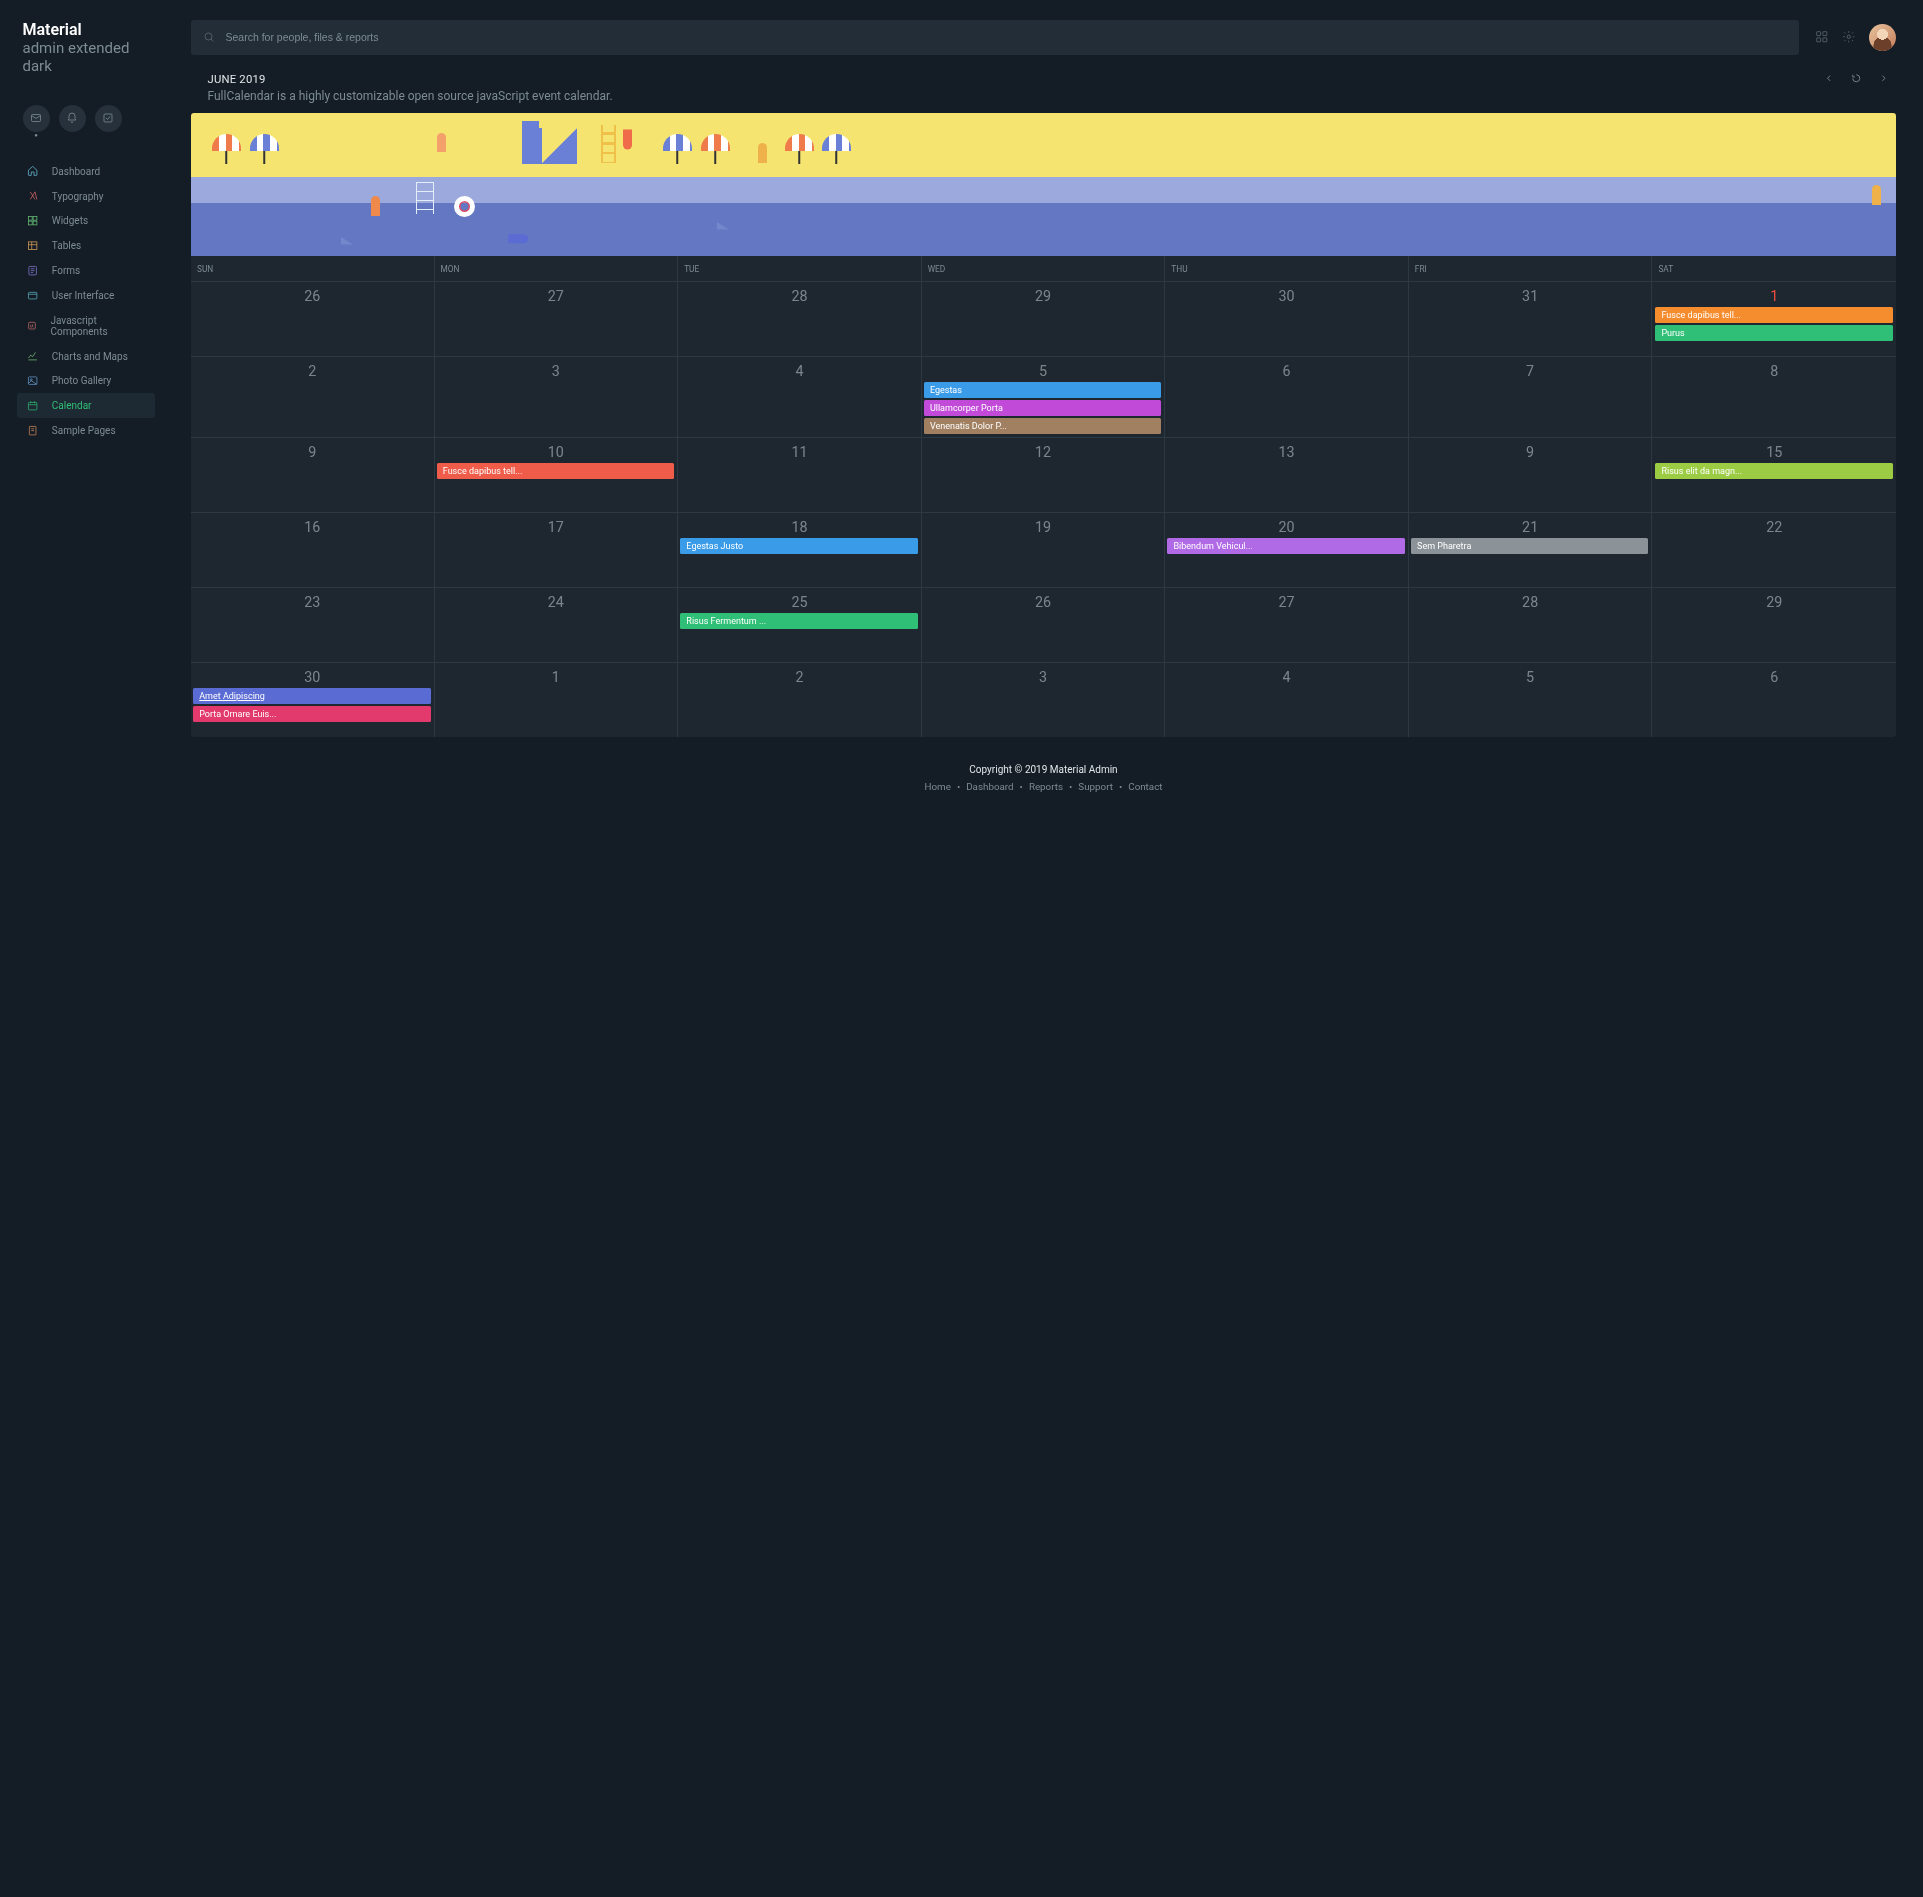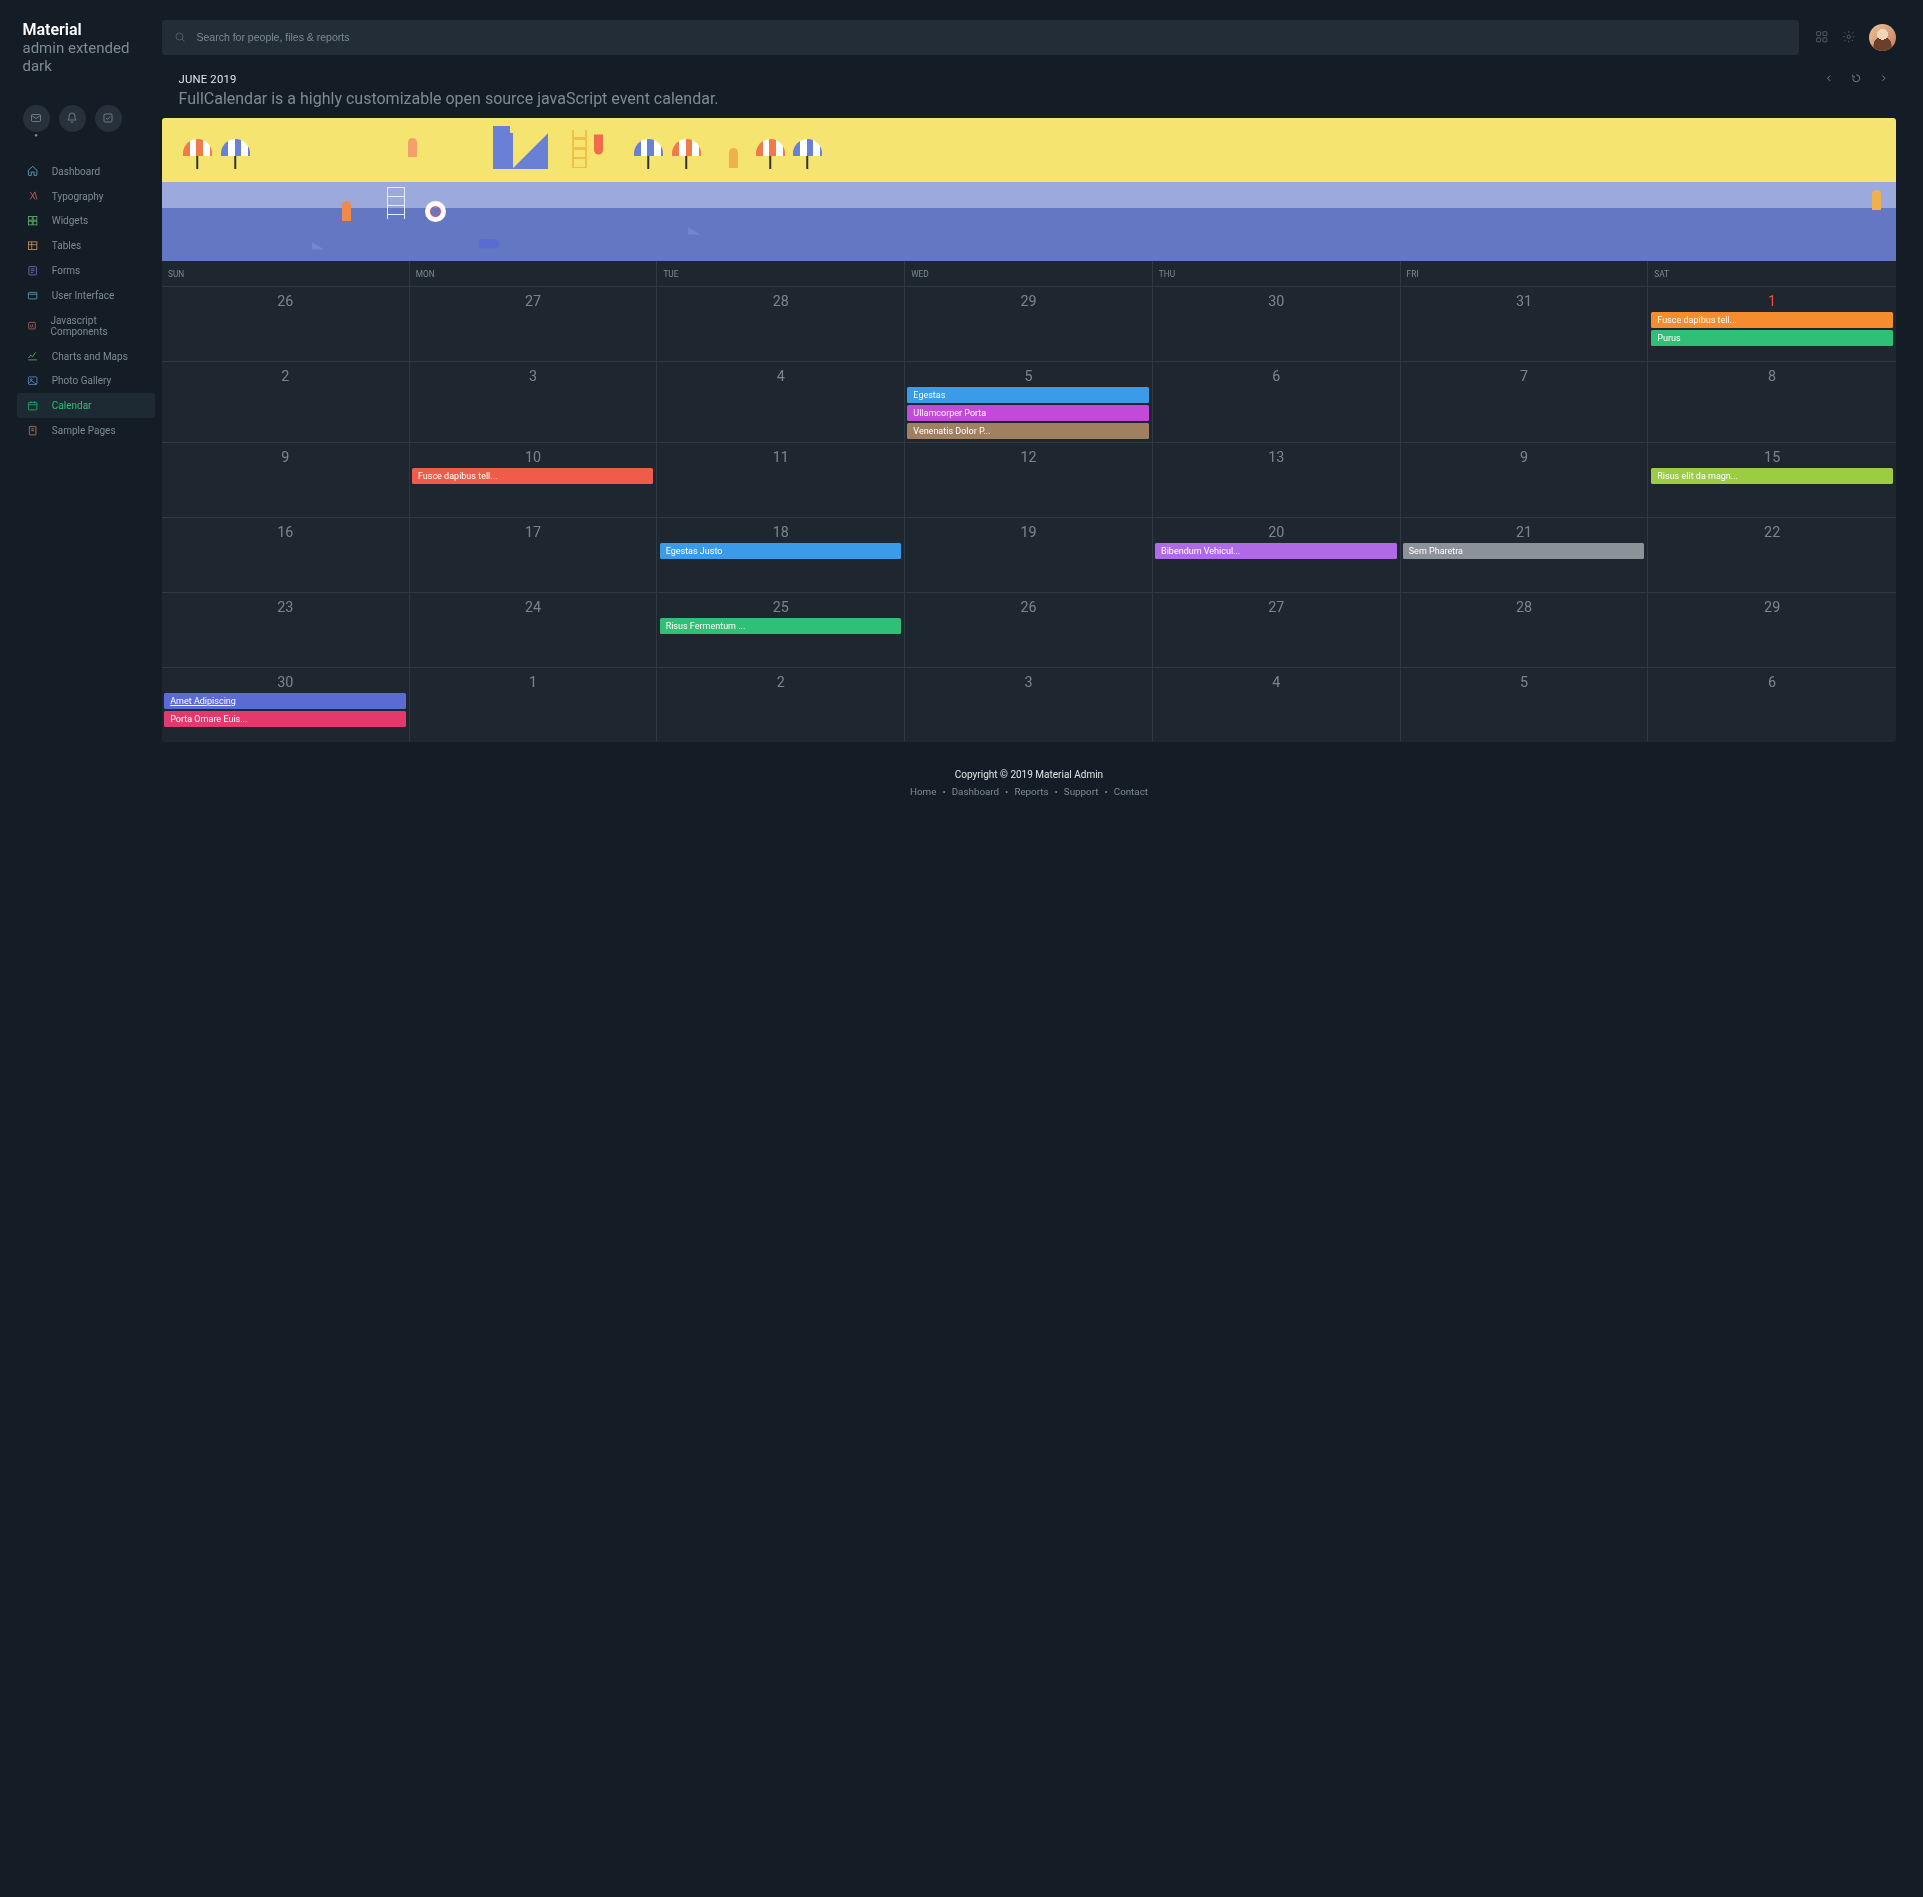--- a/index.html
+++ b/index.html
@@ -44,21 +44,21 @@
   .nav-item {
     display: flex; align-items: center; gap: 13.5px;
     padding: 6.8px 10.5px; border-radius: 3px;
     color: var(--muted); cursor: pointer;
   }
   .nav-item.active { background: #1e2a33; color: var(--accent-green); }
   .nav-item svg { width: 11.3px; height: 11.3px; stroke-width: 1.5; fill: none; }
   .nav-item span { font-size: 10px; }
 
   
-  .main { flex: 1; padding: 19.5px 27px 22.5px 0; min-width: 0; }
+  .main { flex: 1; padding: 19.5px 27px 22.5px 0; min-width: 0; margin-left: 29px; }
   .topbar { display: flex; align-items: center; gap: 16.5px; margin-bottom: 15px; }
   .search {
     flex: 1; background: var(--panel2); border-radius: 3px;
     display: flex; align-items: center; padding: 0 12px; height: 35px;
   }
   .search svg { width: 12px; height: 12px; stroke: var(--muted); fill: none; flex-shrink:0; }
   .search input {
     background: transparent; border: 0; outline: 0; color: var(--text);
     font-size: 10.5px; padding-left: 10.5px; width: 100%;
   }
@@ -66,21 +66,21 @@
   .top-actions { display: flex; align-items: center; gap: 13.5px; }
   .top-actions svg { width: 13.5px; height: 13.5px; stroke: var(--muted); fill: none; cursor: pointer; }
   .avatar { width: 27px; height: 27px; border-radius: 50%; background: linear-gradient(135deg,#e8c39e,#c47d5a); cursor:pointer;
     position:relative; overflow:hidden; }
   .avatar::after { content:''; position:absolute; inset:0; border-radius:50%;
     background: radial-gradient(circle at 50% 38%, #f3d5b8 0 25%, transparent 26%),
                 radial-gradient(circle at 50% 80%, #6b3f2a 0 35%, transparent 36%); }
 
   .page-header { display: flex; justify-content: space-between; align-items: flex-start; padding: 3px 0 10.5px 16.5px; }
   .page-title { color: var(--text-light); font-size: 11.3px; letter-spacing: 0.2px; margin-bottom: 3px; }
-  .page-sub { color: var(--muted); font-size: 16px; text-align: right; }
+  .page-sub { color: var(--muted); font-size: 12px; text-align: right; }
   .cal-nav { display: flex; gap: 16.5px; align-items: center; padding-right: 7.5px; }
   .cal-nav svg { width: 10.5px; height: 10.5px; stroke: var(--muted); fill: none; cursor: pointer; }
 
   
   .calendar { background: var(--panel); border-radius: 3px; overflow: hidden; }
   .banner { height: 143px; position: relative; overflow: hidden; }
   .sky { position: absolute; inset: 0 0 55% 0; background: #f5e570; }
   .water { position: absolute; inset: 45% 0 0 0; background: #6377c2; }
   .water-top { position: absolute; top: 45%; left: 0; right: 0; height: 25.6px; background: #9ca9dd; }
   

